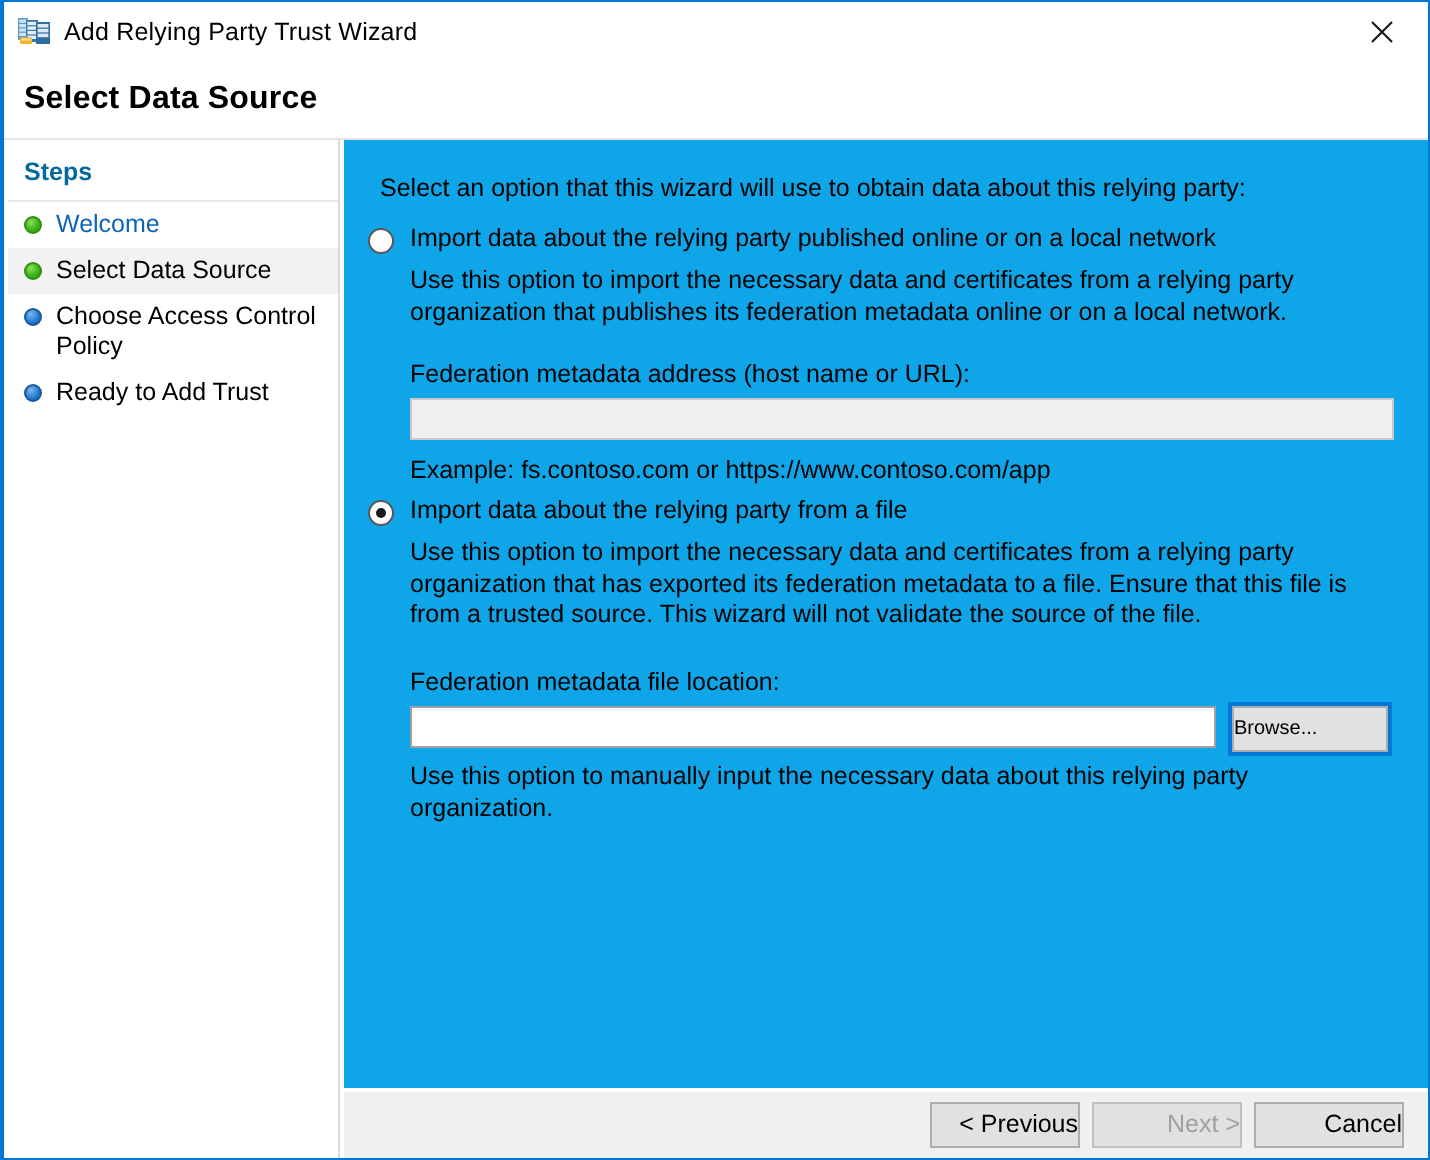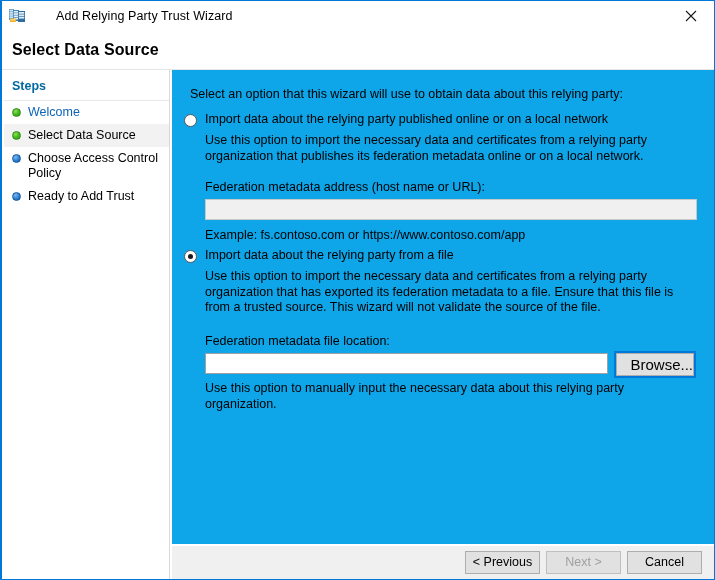--- a/index.html
+++ b/index.html
@@ -48,21 +48,20 @@
     margin-left: 7px;
     margin-right: 7px;
     position: relative;
     flex: 0 0 auto;
   }
   #title-text {
     font-size: 12.5px;
     color: #000000;
     letter-spacing: 0.1px;
     white-space: nowrap;
-    margin-left: 24px;
   }
   #close-button {
     position: absolute;
     right: 0; top: 0;
     width: 46px;
     height: 29px;
     display: flex;
     align-items: center;
     justify-content: center;
   }
@@ -243,24 +242,24 @@
   #browse-button {
     position: absolute;
     box-sizing: border-box;
     width: 78px;
     height: 23px;
     background: #e1e1e1;
     border: 1px solid #adadad;
     outline: 2px solid #0078d7;
     outline-offset: 0px;
     font-family: "Liberation Sans", sans-serif;
-    font-size: 15px;
+    font-size: 10px;
     color: #000000;
     line-height: 21px;
-    text-align: right;
+    text-align: left;
     cursor: default;
   }
 
   
   #footer {
     position: absolute;
     left: 170px;
     top: 545px;
     width: 542px;
     height: 33px;
@@ -271,21 +270,21 @@
     top: 5px;
     box-sizing: border-box;
     width: 75px;
     height: 23px;
     background: #e1e1e1;
     border: 1px solid #adadad;
     font-family: "Liberation Sans", sans-serif;
     font-size: 12.5px;
     color: #000000;
     line-height: 21px;
-    text-align: center;
+    text-align: right;
     cursor: default;
   }
   .footer-btn.disabled {
     color: #a0a0a0;
     border-color: #bfbfbf;
   }
   #btn-previous { left: 293px; }
   #btn-next     { left: 374px; }
   #btn-cancel   { left: 455px; }
 </style>

